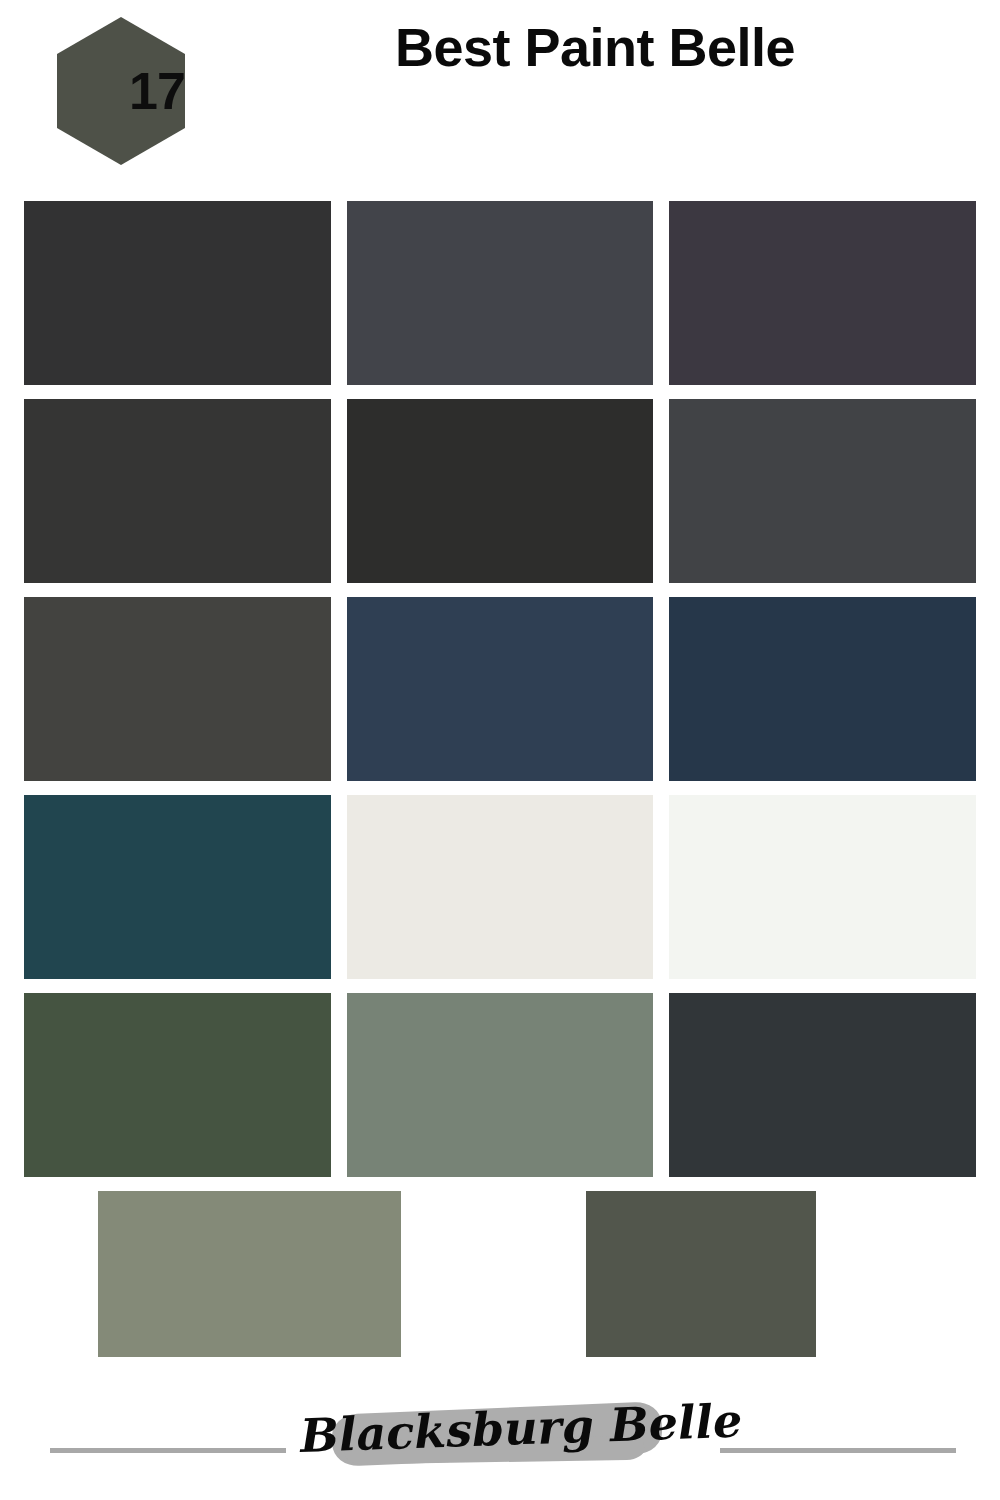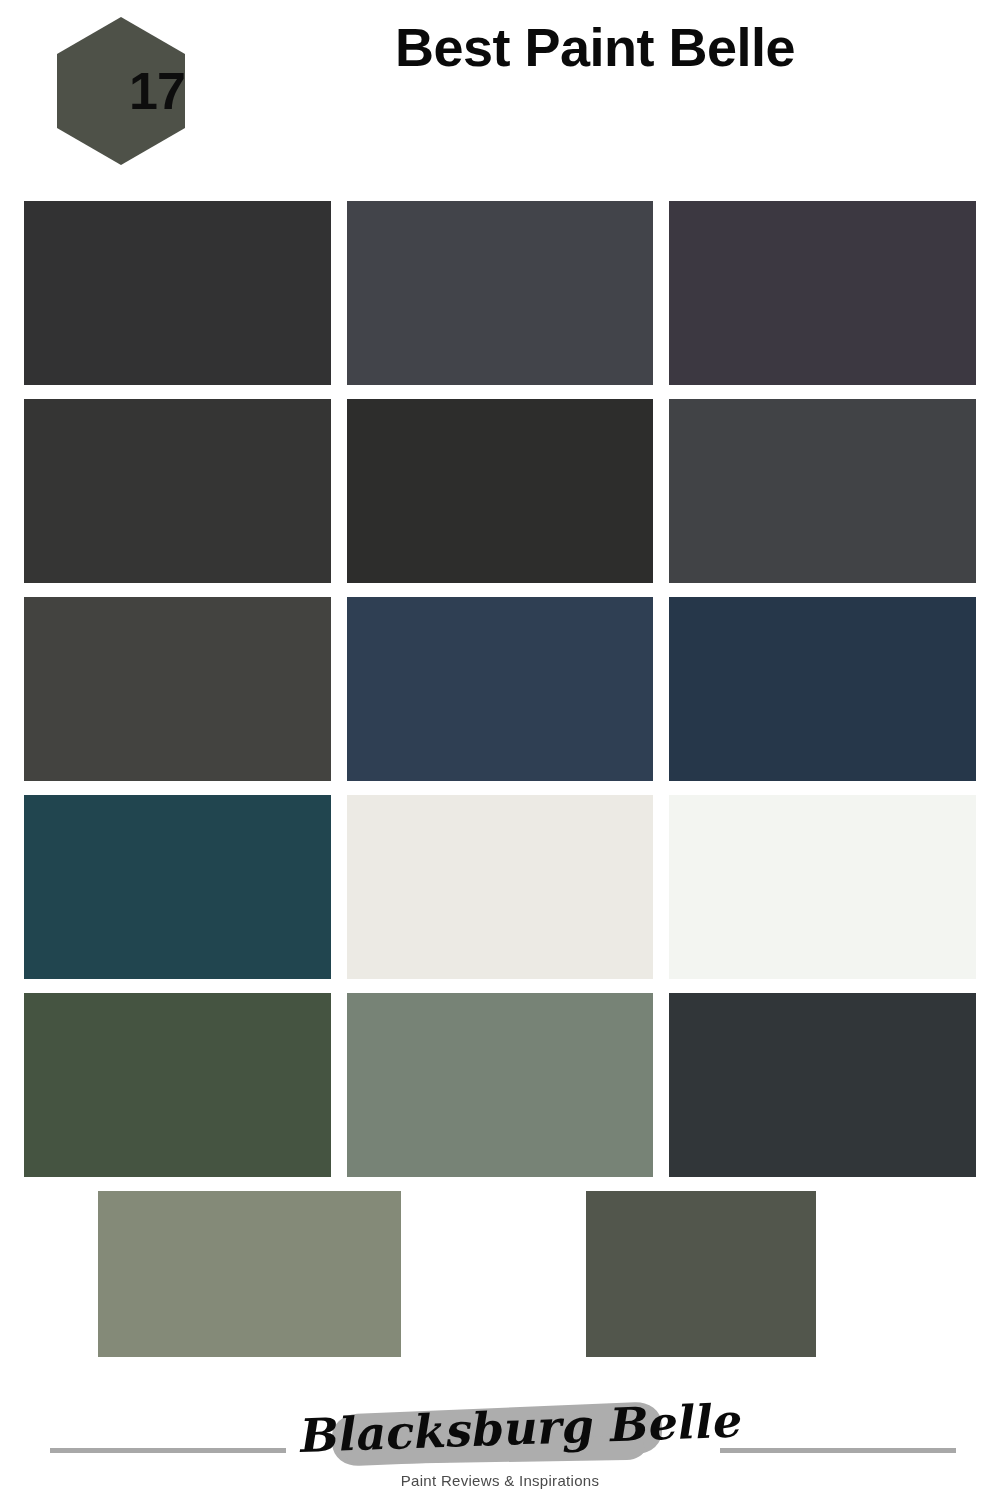--- a/index.html
+++ b/index.html
@@ -247,18 +247,17 @@
   </div>
 
   <div class="footer">
 
     <div class="rule left" style="background: rgb(168, 168, 168);"></div>
     <div class="rule right" style="background: rgb(168, 168, 168);"></div>
 
     <div class="logo-wrap">
       <div class="brush"></div>
       <div class="logo-name">Blacksburg Belle</div>
-      <div class="logo-tag">Paint Reviews &amp; Inspirations</div>
     </div>
 
   </div>
 
 </div>
 
 </body></html>

